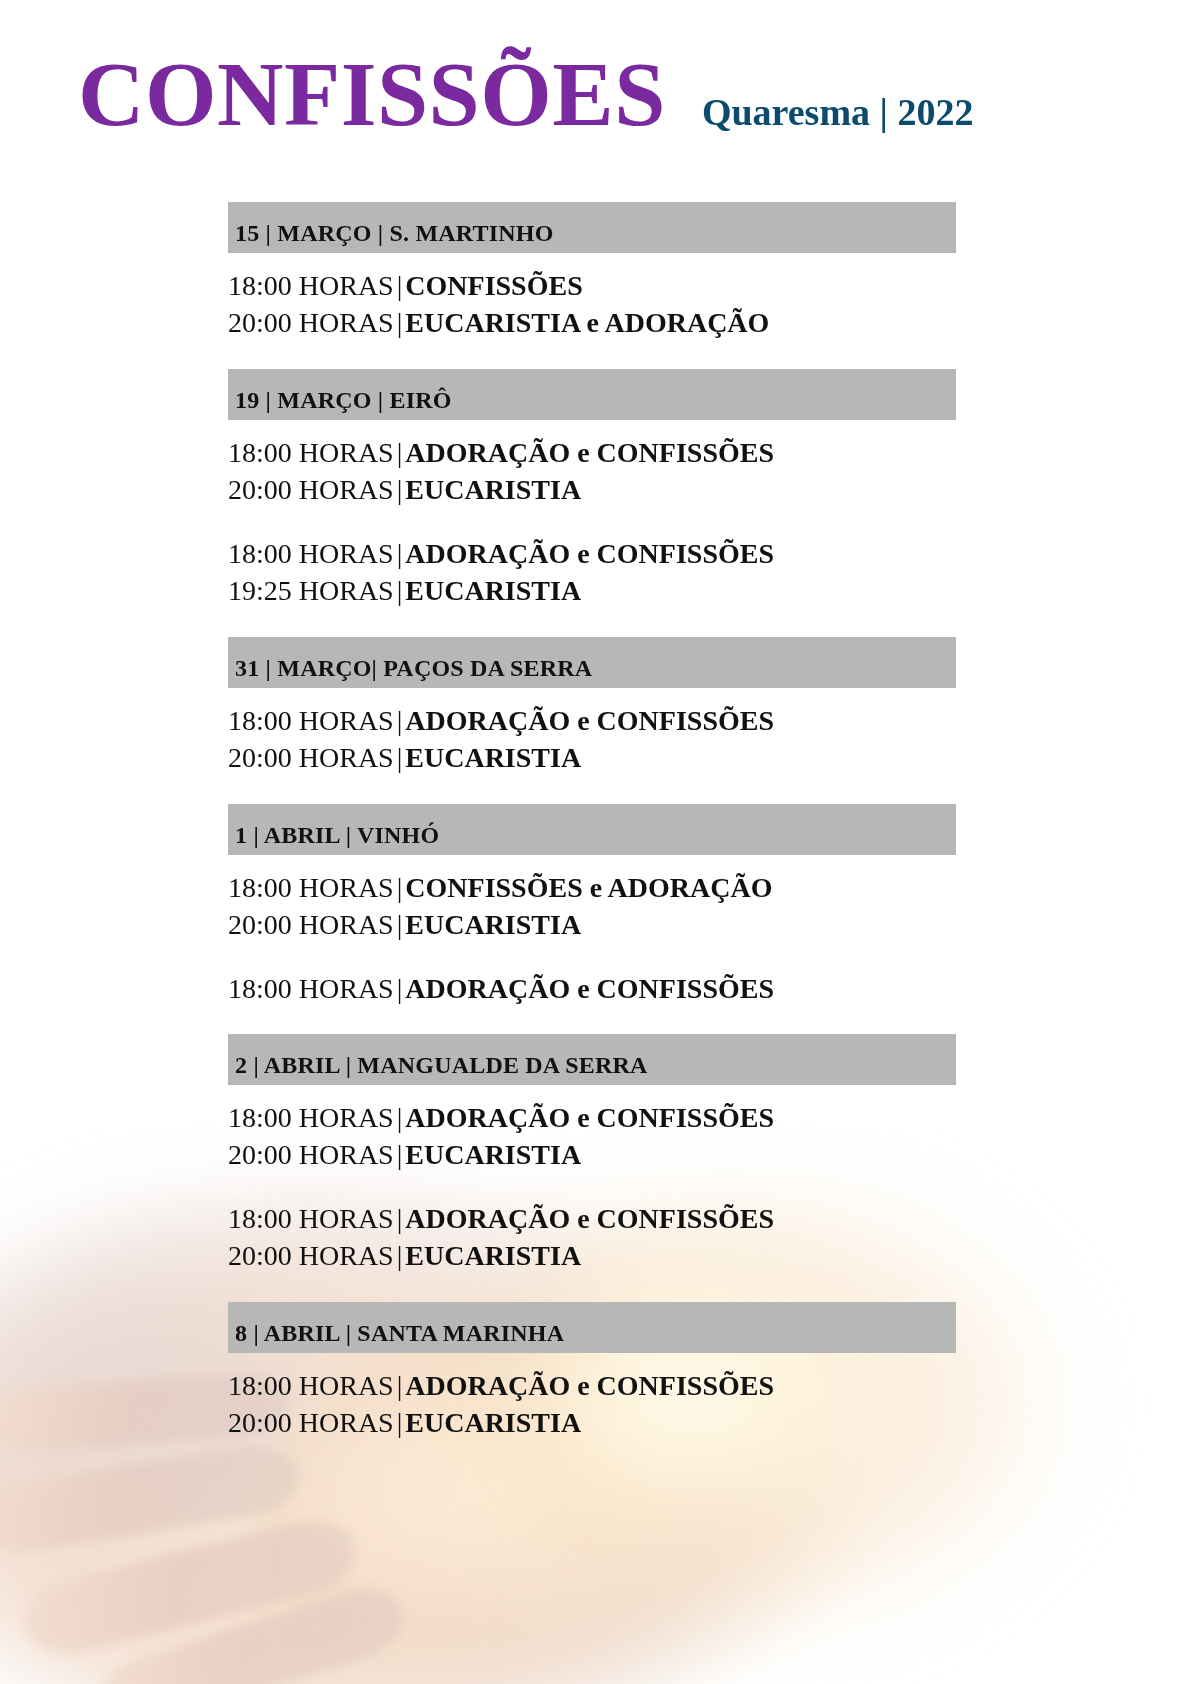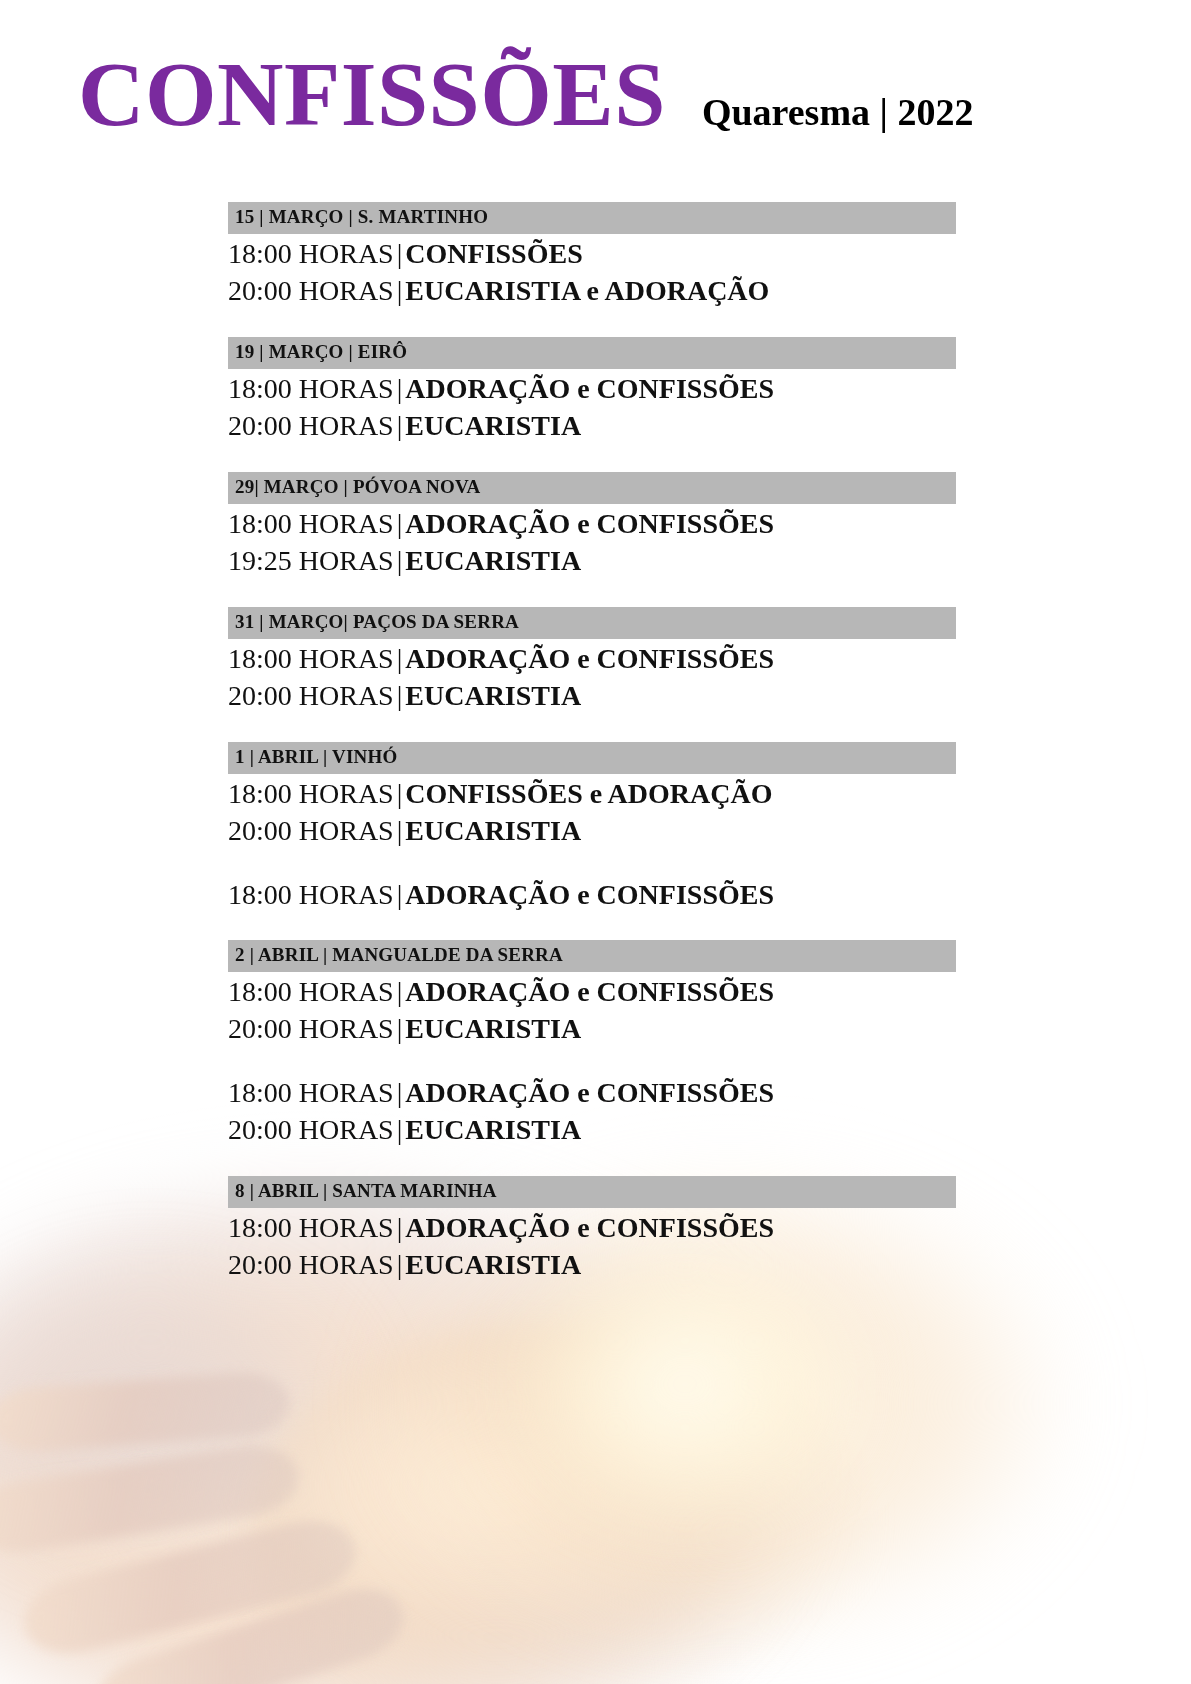--- a/index.html
+++ b/index.html
@@ -94,43 +94,43 @@
     font-size: 92px;
     line-height: 1.0;
     letter-spacing: 0.5px;
     color: #7a2a9e;
     white-space: nowrap;
   }
   .doc-subtitle {
     font-family: "Liberation Serif", serif;
     font-weight: bold;
     font-size: 38px;
-    color: #000000;
+    color: #0c4a6e;
     margin-left: 36px;
     white-space: nowrap;
   }
 
   .schedule {
     margin: 62px 0 0 0;
     padding: 0 0 0 228px;
   }
 
   .entry { margin-bottom: 16px; }
 
   .entry-header {
     width: 728px;
     box-sizing: border-box;
     background: #b7b7b7;
     color: #111111;
     font-family: "Liberation Serif", serif;
     font-weight: bold;
-    font-size: 19px;
+    font-size: 24px;
     letter-spacing: 0.2px;
-    padding: 4px 0 6px 7px;
-    margin-bottom: 2px;
+    padding: 18px 0 6px 7px;
+    margin-bottom: 15px;
   }
 
   .time-line {
     font-size: 28px;
     line-height: 1.32;
     color: #111111;
     white-space: nowrap;
   }
   .time-line .time {
     font-family: "Liberation Serif", serif;
@@ -190,21 +190,20 @@
         <div class="time-line">
           <span class="time">18:00 HORAS</span><span class="sep">|</span><span class="event">ADORAÇÃO e CONFISSÕES</span>
         </div>
         <div class="time-line">
           <span class="time">20:00 HORAS</span><span class="sep">|</span><span class="event">EUCARISTIA</span>
         </div>
       </div>
     </div>
 
     <div class="entry">
-      <div class="entry-header">29| MARÇO | PÓVOA NOVA</div>
       <div class="times">
         <div class="time-line">
           <span class="time">18:00 HORAS</span><span class="sep">|</span><span class="event">ADORAÇÃO e CONFISSÕES</span>
         </div>
         <div class="time-line">
           <span class="time">19:25 HORAS</span><span class="sep">|</span><span class="event">EUCARISTIA</span>
         </div>
       </div>
     </div>
 

